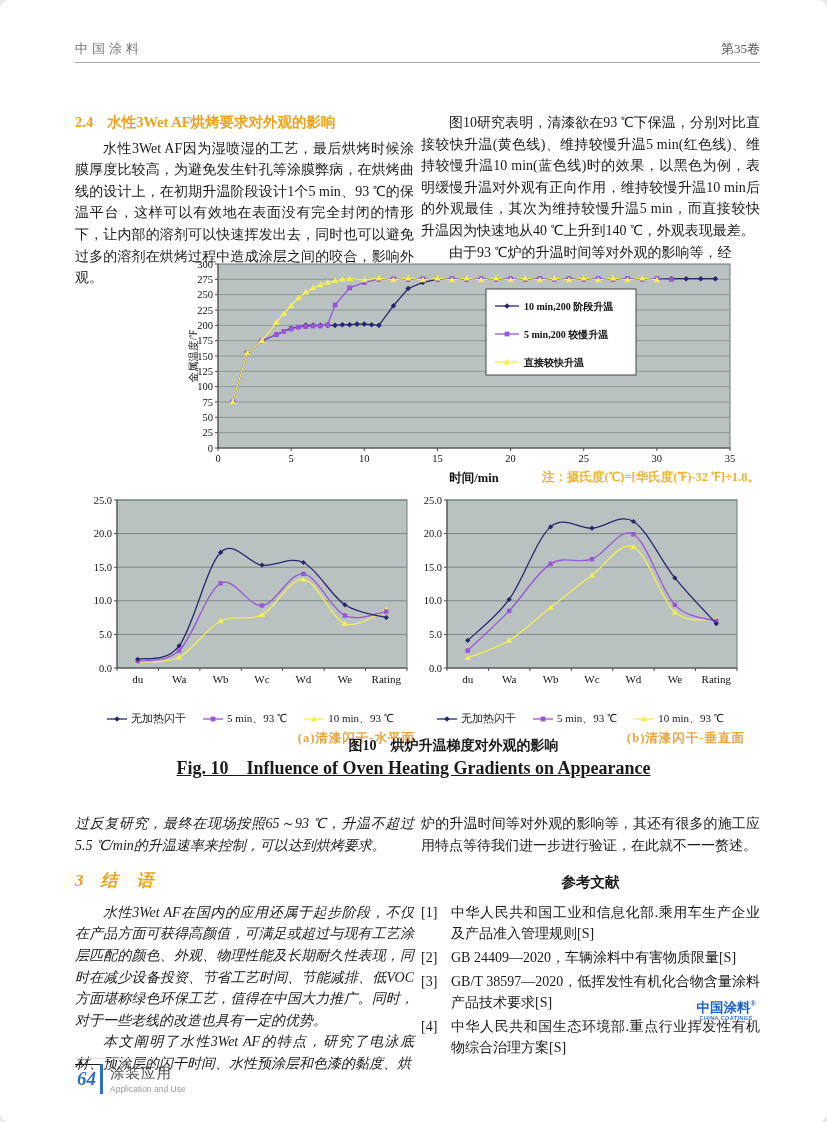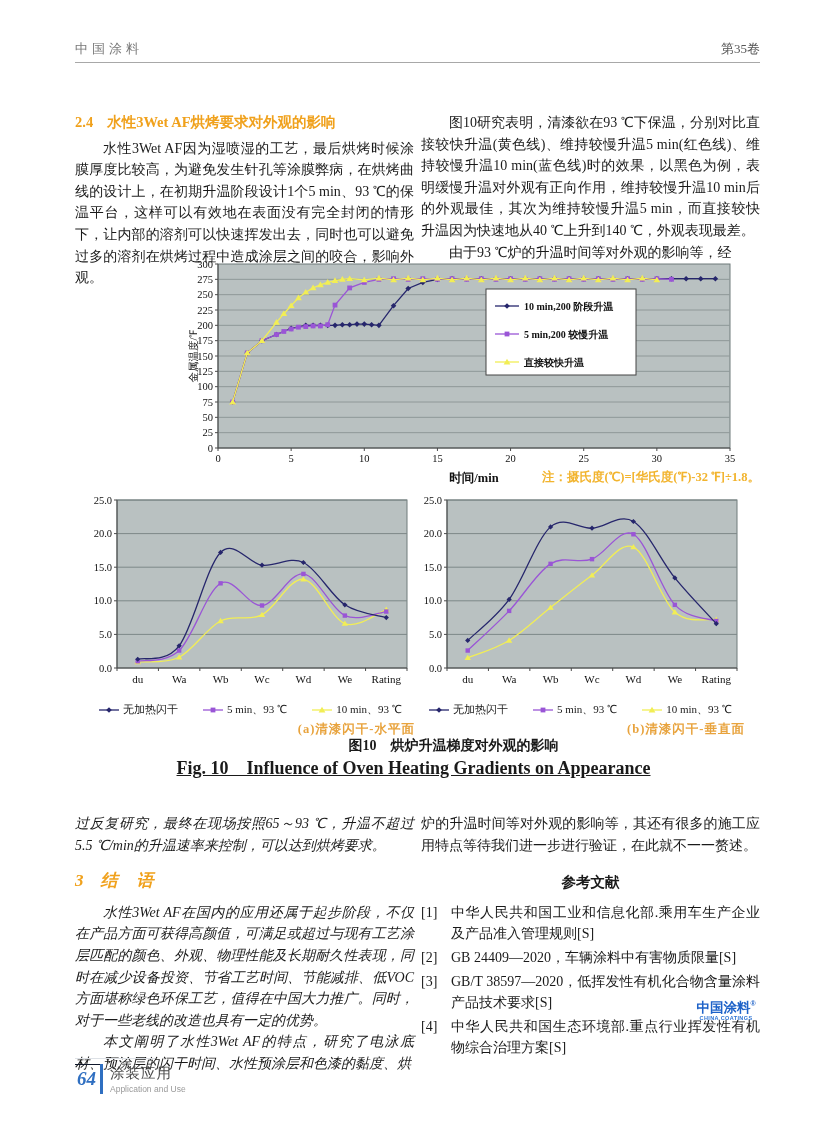--- a/index.html
+++ b/index.html
@@ -1,18 +1,18 @@
 <!DOCTYPE html>
 <html><head>
 <meta charset="utf-8">
 <style>
   html,body{margin:0;padding:0;background:#e8e8e8;}
   .page{
     position:relative;width:827px;height:1122px;margin:0 auto;background:#ffffff;
-    font-family:"Liberation Serif",serif;color:#1a1a1a;overflow:hidden;
+    font-family:"Liberation Serif",serif;color:#1a1a1a;overflow:hidden;border-radius:9px;
   }
   
   .header{position:absolute;left:75px;top:40px;width:685px;height:22px;
     border-bottom:1px solid #a8a8a8;display:flex;justify-content:space-between;align-items:flex-start;}
   .header .journal{font-size:13px;color:#787878;letter-spacing:4px;}
   .header .volume{font-size:13px;color:#555;}
   
   .col{position:absolute;width:339px;font-size:14px;line-height:21.6px;text-align:justify;margin-top:24px;}
   .col-left{left:75px;}
   .col-right{left:421px;}
@@ -20,21 +20,21 @@
   .para.noindent{text-indent:0;}
   .sec-title{color:#f0a11c;font-weight:bold;font-size:14.5px;margin:0 0 4px 0;text-indent:0;}
   .sec-title .no{margin-right:14px;}
   .sec3-title{color:#f0a11c;font-weight:bold;font-size:17px;margin:14px 0 10px 0;text-indent:0;letter-spacing:1px;}
   .sec3-title .no{margin-right:16px;}
   
   .chart-abs{position:absolute;}
   .note-line{position:absolute;left:421px;top:469px;width:339px;text-align:right;
     color:#f2b42e;font-size:12.5px;font-weight:bold;}
   .small-chart{position:absolute;width:330px;}
-  .small-legend{display:flex;justify-content:center;gap:24px;font-size:11px;margin-top:8px;align-items:flex-start;}
+  .small-legend{display:flex;justify-content:center;gap:16px;font-size:11px;margin-top:17px;align-items:flex-start;}
   .small-legend .li{display:flex;align-items:center;gap:3px;}
   .sub-caption{text-align:right;color:#e8a33d;font-weight:bold;font-size:12.5px;margin-top:4px;letter-spacing:1px;}
   .fig-cap-zh{position:absolute;left:0;top:737px;width:827px;text-align:center;font-weight:bold;font-size:14px;margin-left:40px;}
   .fig-cap-en{position:absolute;left:0;top:756px;width:827px;text-align:center;font-weight:bold;font-size:18px;text-decoration:underline;}
   
   .refs-title{text-align:center;font-weight:bold;font-size:14.5px;margin:16px 0 8px 0;}
   .ref-item{display:flex;margin-bottom:2px;}
   .ref-item .num{width:30px;flex:0 0 30px;}
   .ref-item .text{flex:1;text-align:justify;}
   

